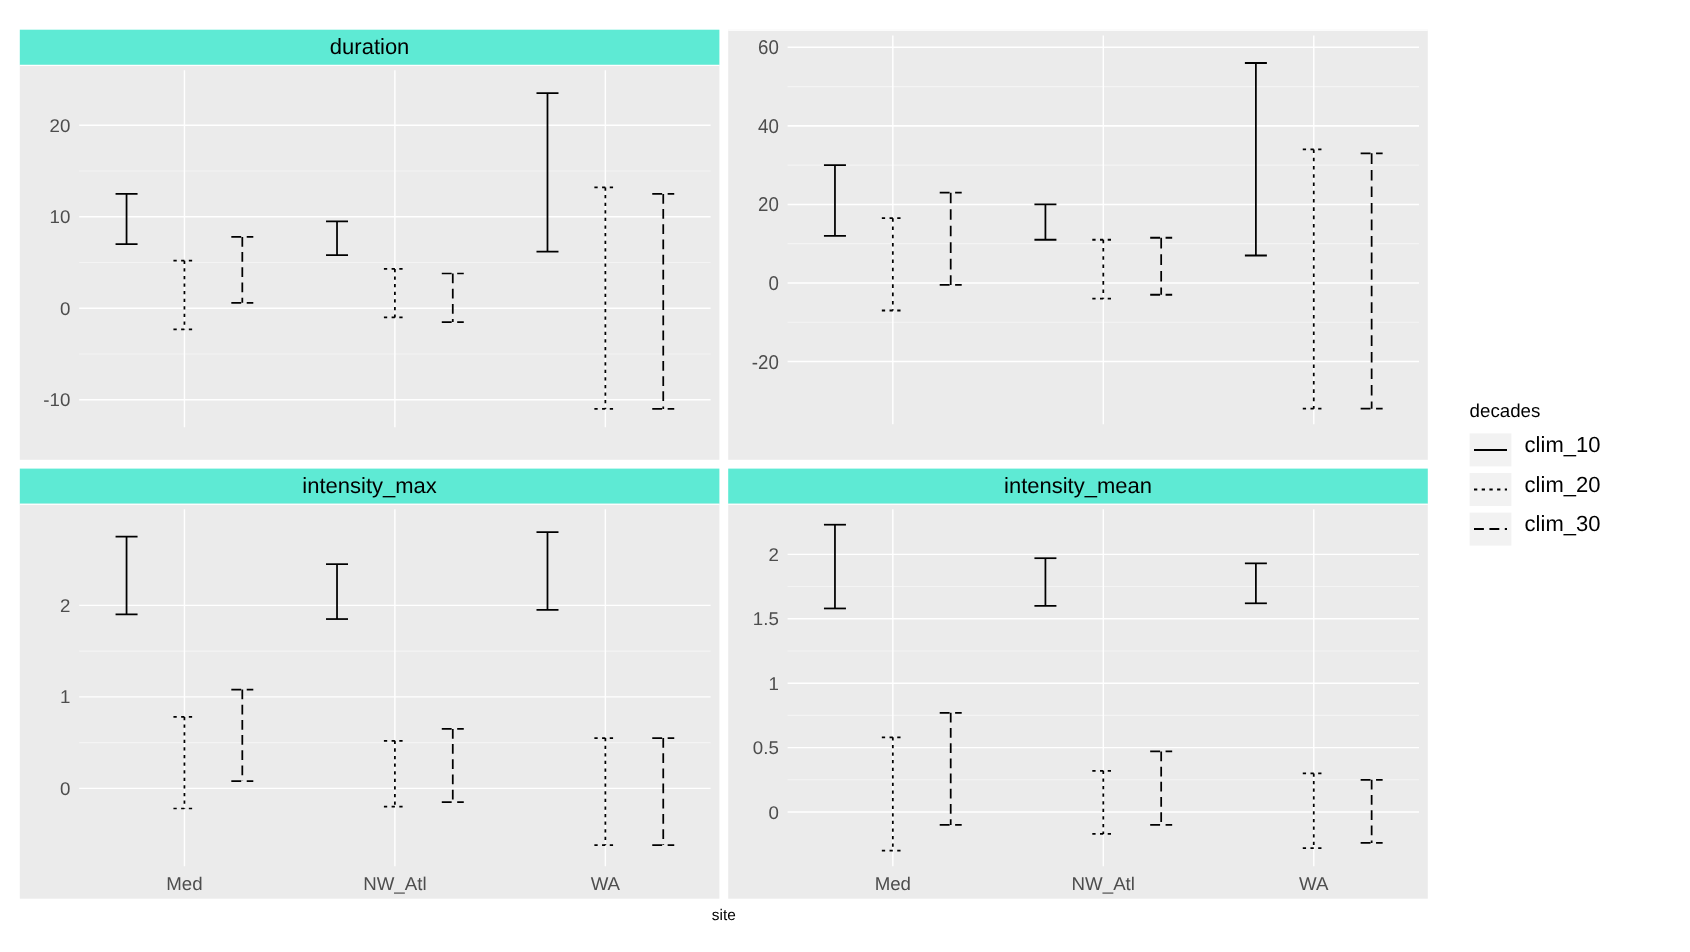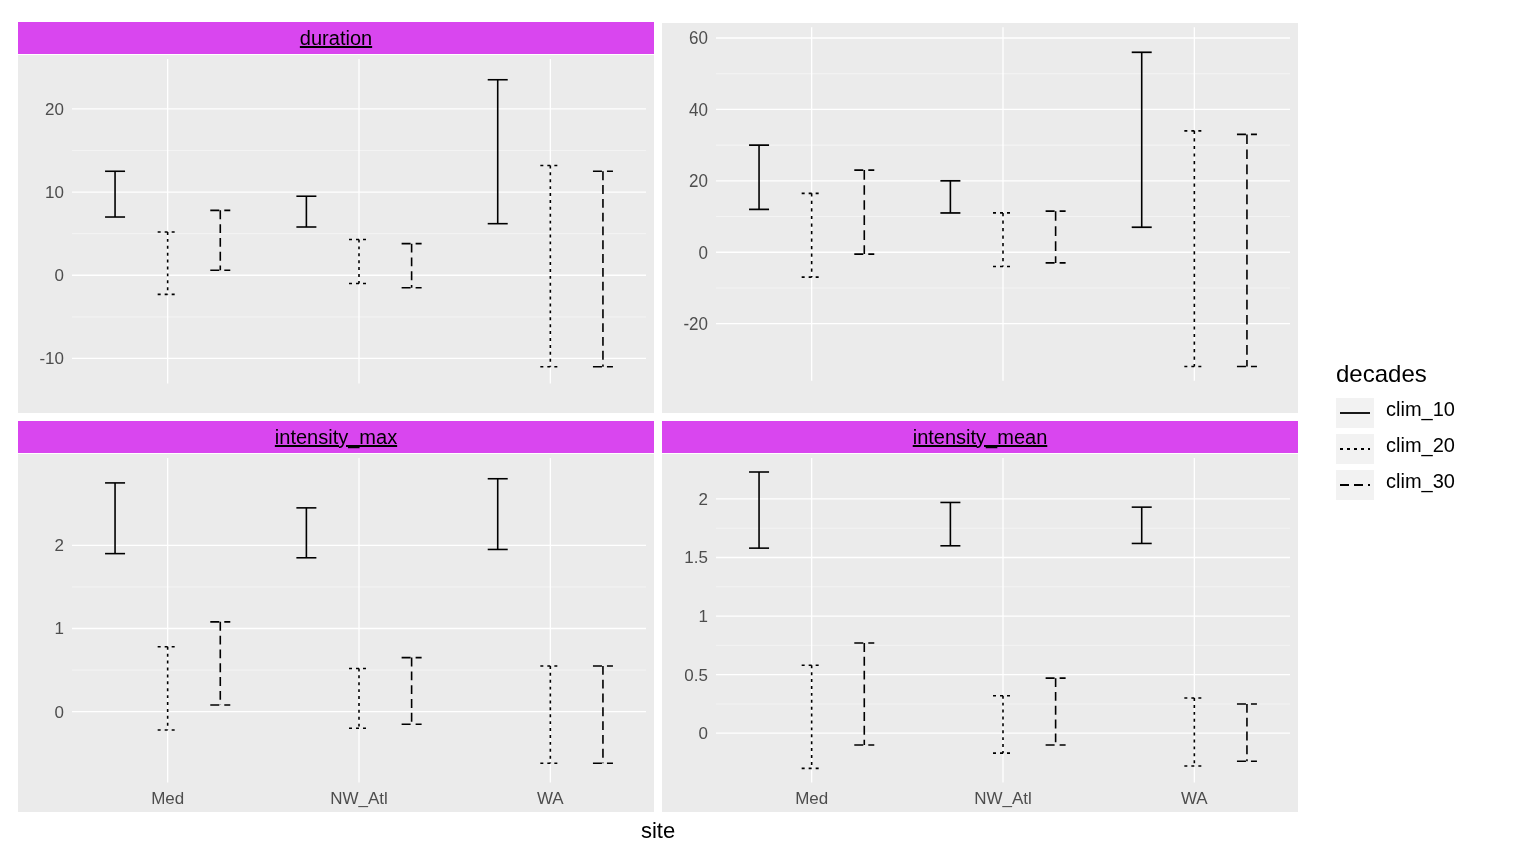--- a/index.html
+++ b/index.html
@@ -30,50 +30,49 @@
     grid-template-rows: 1fr 1fr;
     gap: 8px;
     width: 1280px;
     height: 790px;
   }
   .panel {
     display: flex;
     flex-direction: column;
   }
   .strip {
-    background: #d946ef;
+    background: #5eead4;
     text-align: center;
     font-size: 20px;
     line-height: 32px;
     height: 32px;
-    text-decoration: underline;
   }
   .chart-area {
     flex: 1 1 auto;
     position: relative;
     background: #ebebeb;
     border-top: 1px solid #fff;
   }
   .chart-area svg {
     position: absolute;
     inset: 0;
     width: 100%;
     height: 100%;
   }
   .xaxis-label {
-    font-size: 22px;
+    font-size: 14px;
     margin-top: 6px;
   }
   .legend {
     margin-left: 30px;
     width: 180px;
     font-size: 20px;
   }
   .legend-title {
-    font-size: 24px;
+    font-size: 17px;
     margin-bottom: 10px;
   }
   .legend-row {
     display: flex;
     align-items: flex-start;
     margin: 6px 0;
   }
   .legend-key {
     width: 38px;
     height: 30px;

